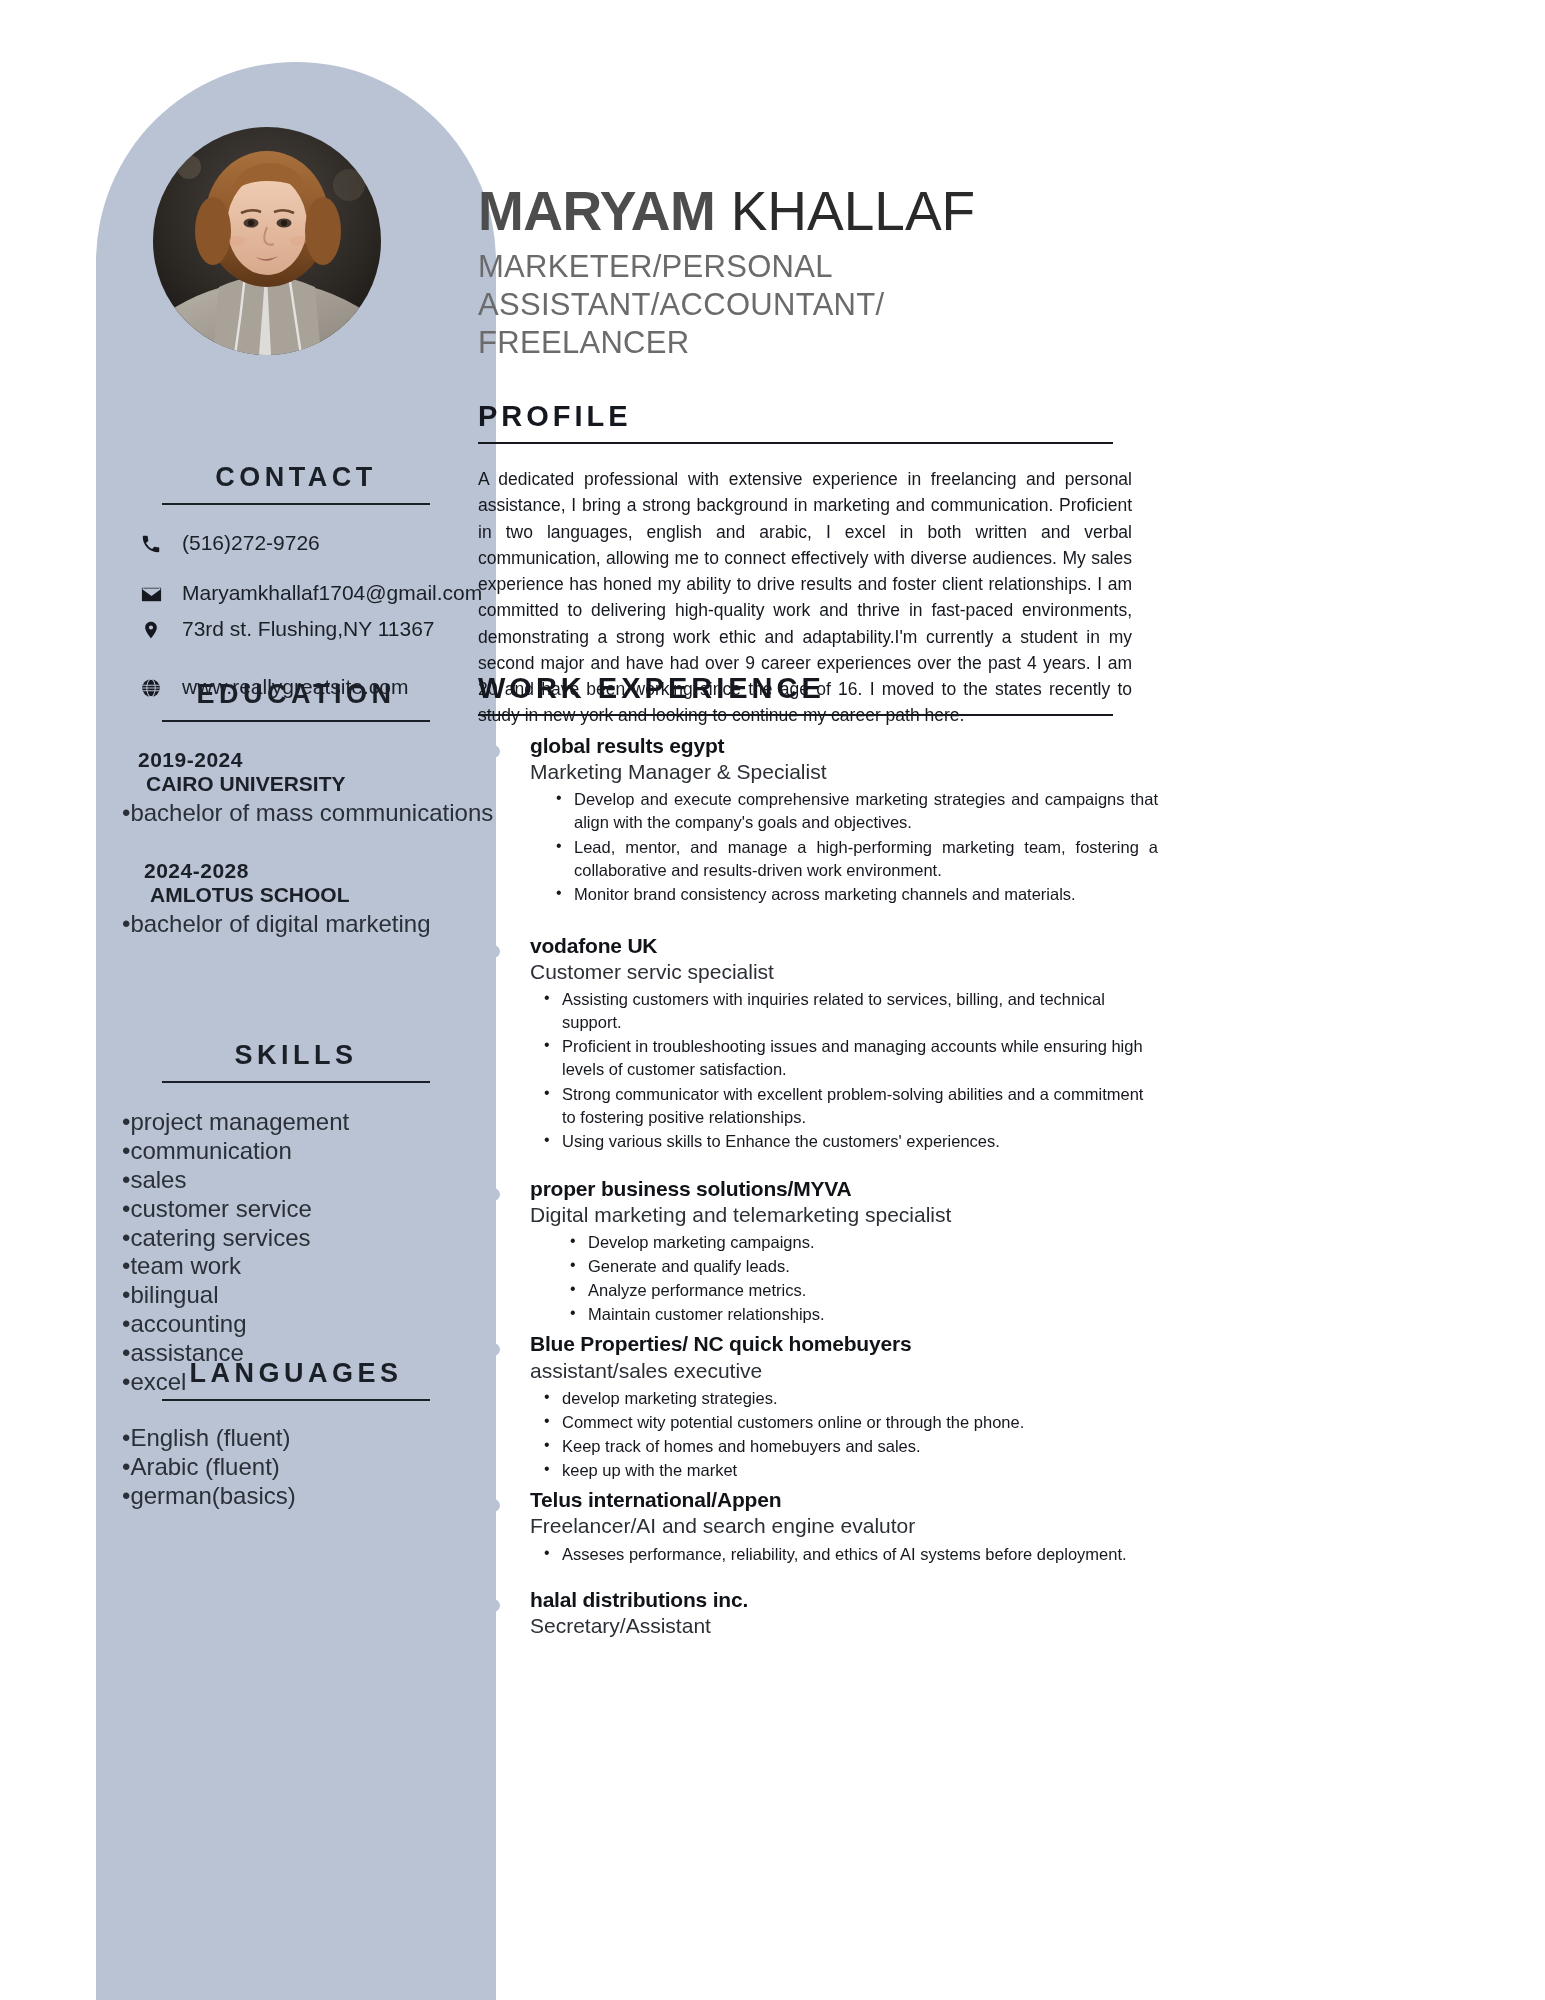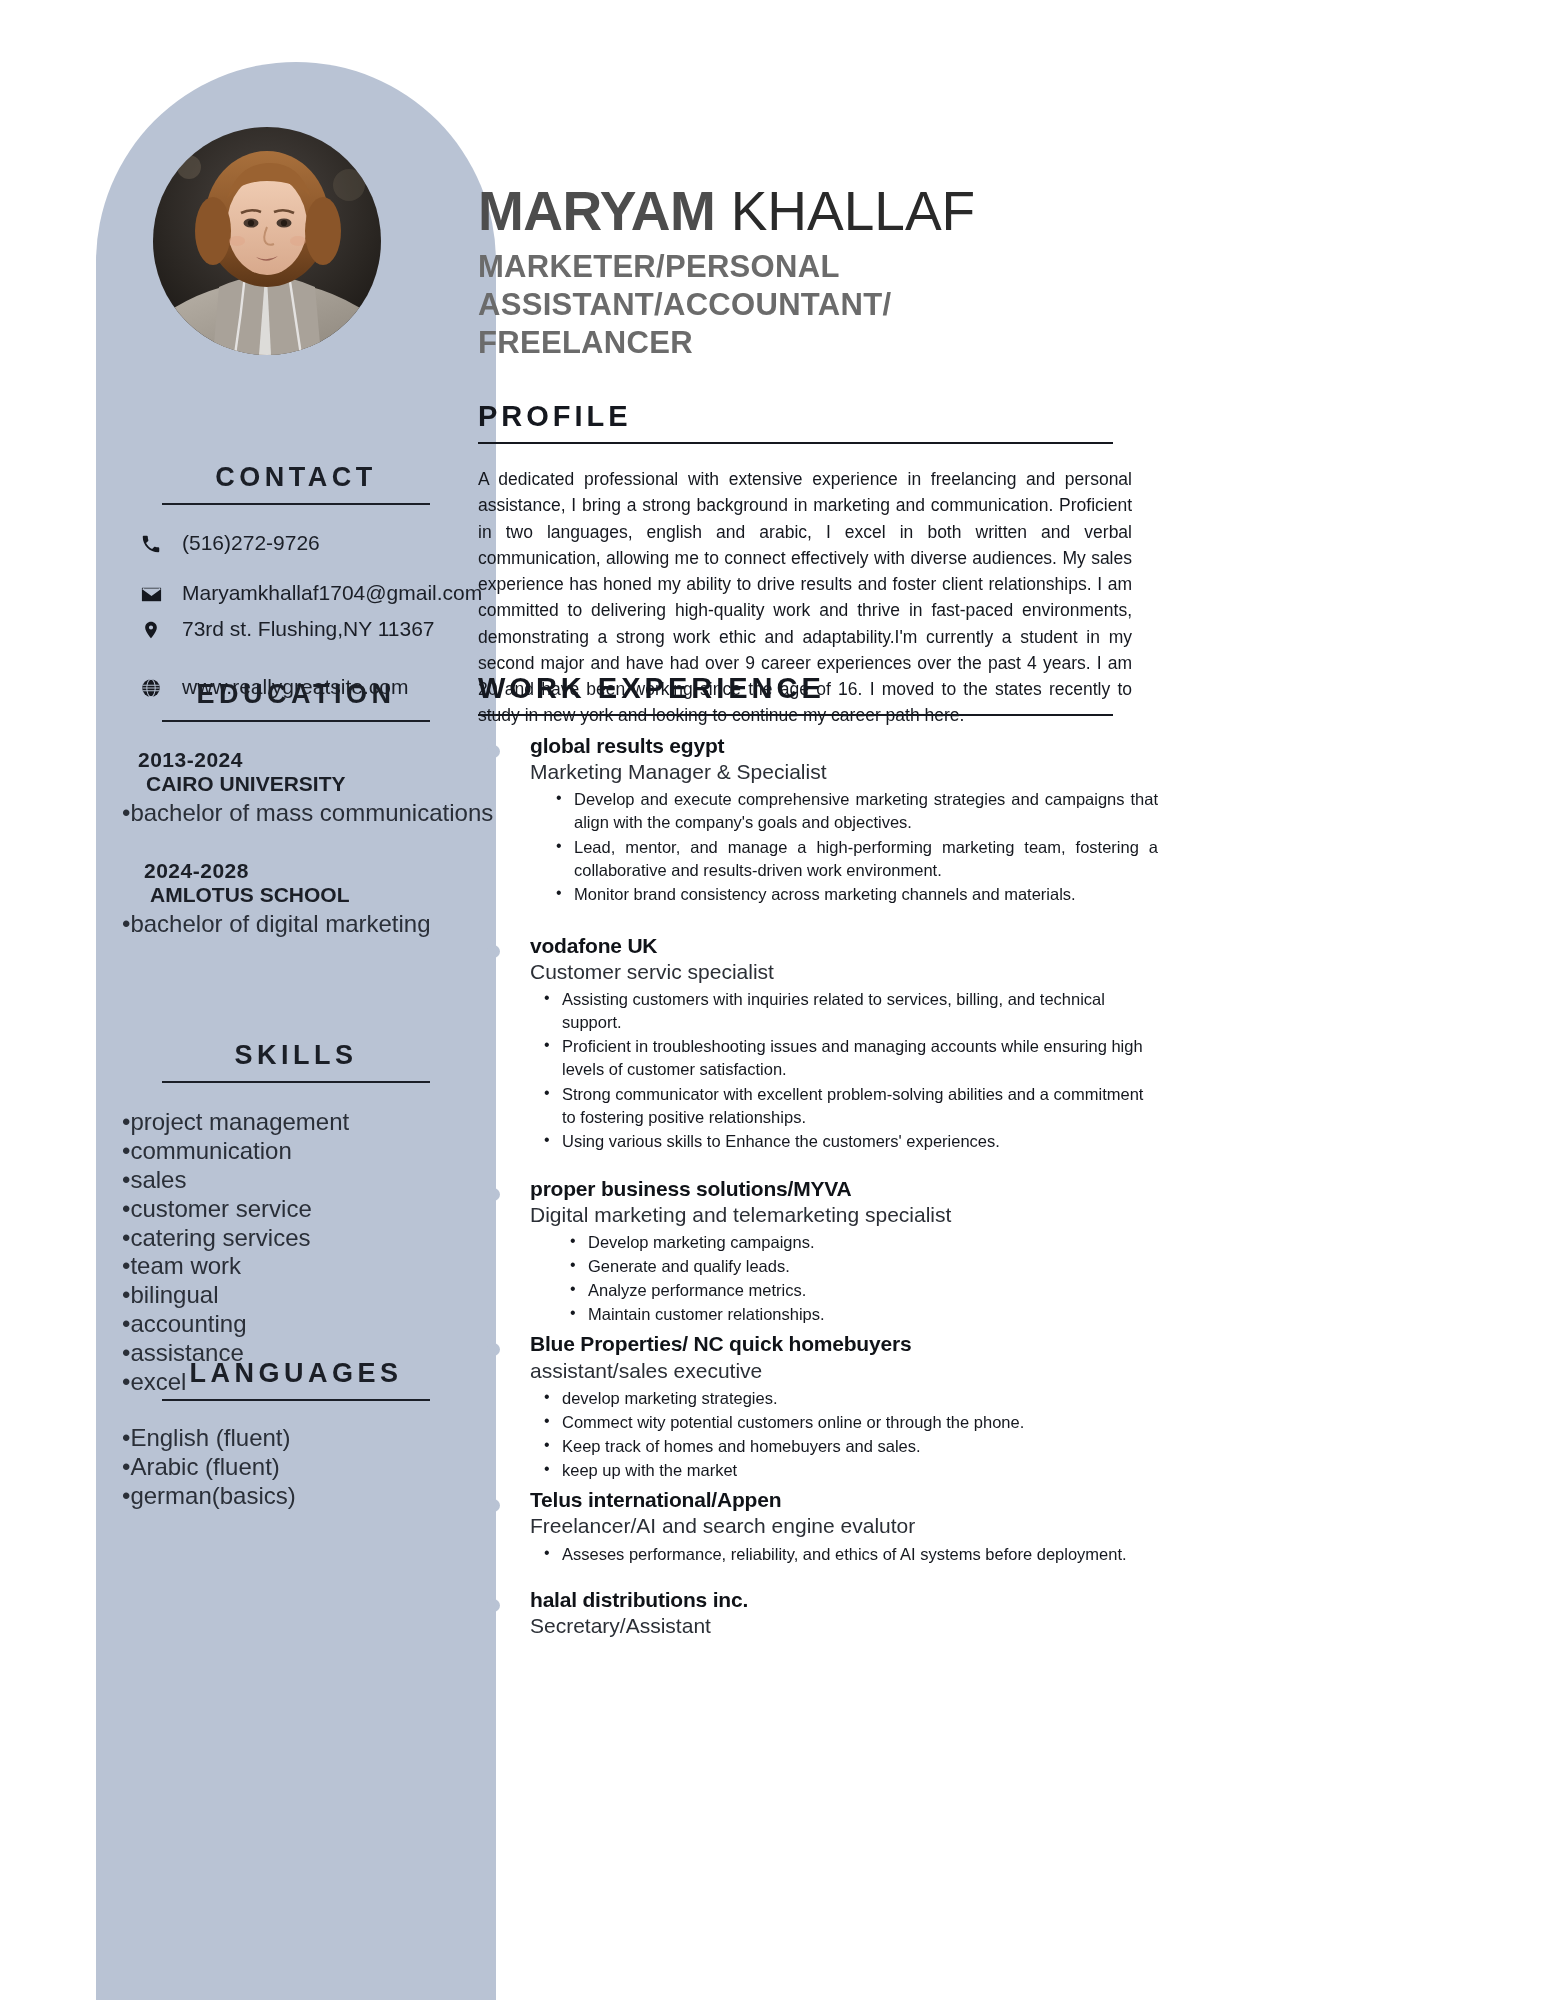--- a/index.html
+++ b/index.html
@@ -131,21 +131,21 @@
   }
   #name-first { font-weight: bold; color: #4d4d4d; letter-spacing: -0.5px; }
   #name-last  { font-weight: normal; color: #2a2a2a; letter-spacing: 0px; }
   #job-title {
     margin-top: 8px;
     font-size: 31px;
     line-height: 1.22;
     color: #6b6b6b;
     letter-spacing: 0.3px;
     font-family: "Liberation Sans", sans-serif;
-    font-weight: 700;
+    font-weight: 400;
     max-width: 430px;
   }
 
   .main-heading {
     font-size: 29px;
     font-weight: bold;
     letter-spacing: 4px;
     color: #15181f;
     font-family: "Liberation Sans", sans-serif;
   }
@@ -308,21 +308,21 @@
       </span>
       <span class="contact-txt">www.reallygreatsite.com</span>
     </div>
   </div>
 
   <div class="side-section" style="top:617px;">
     <div class="side-heading">EDUCATION</div>
     <div class="side-rule"></div>
 
     <div class="edu-block" style="margin-top:26px;">
-      <div class="edu-years">2013-2024</div>
+      <div class="edu-years">2019-2024</div>
       <div class="edu-school">CAIRO UNIVERSITY</div>
       <div class="edu-degree">•bachelor of mass communications</div>
     </div>
 
     <div class="edu-block" style="margin-top:30px;">
       <div class="edu-years" style="padding-left:6px;">2024-2028</div>
       <div class="edu-school" style="padding-left:12px;">AMLOTUS SCHOOL</div>
       <div class="edu-degree">•bachelor of digital marketing</div>
     </div>
   </div>

